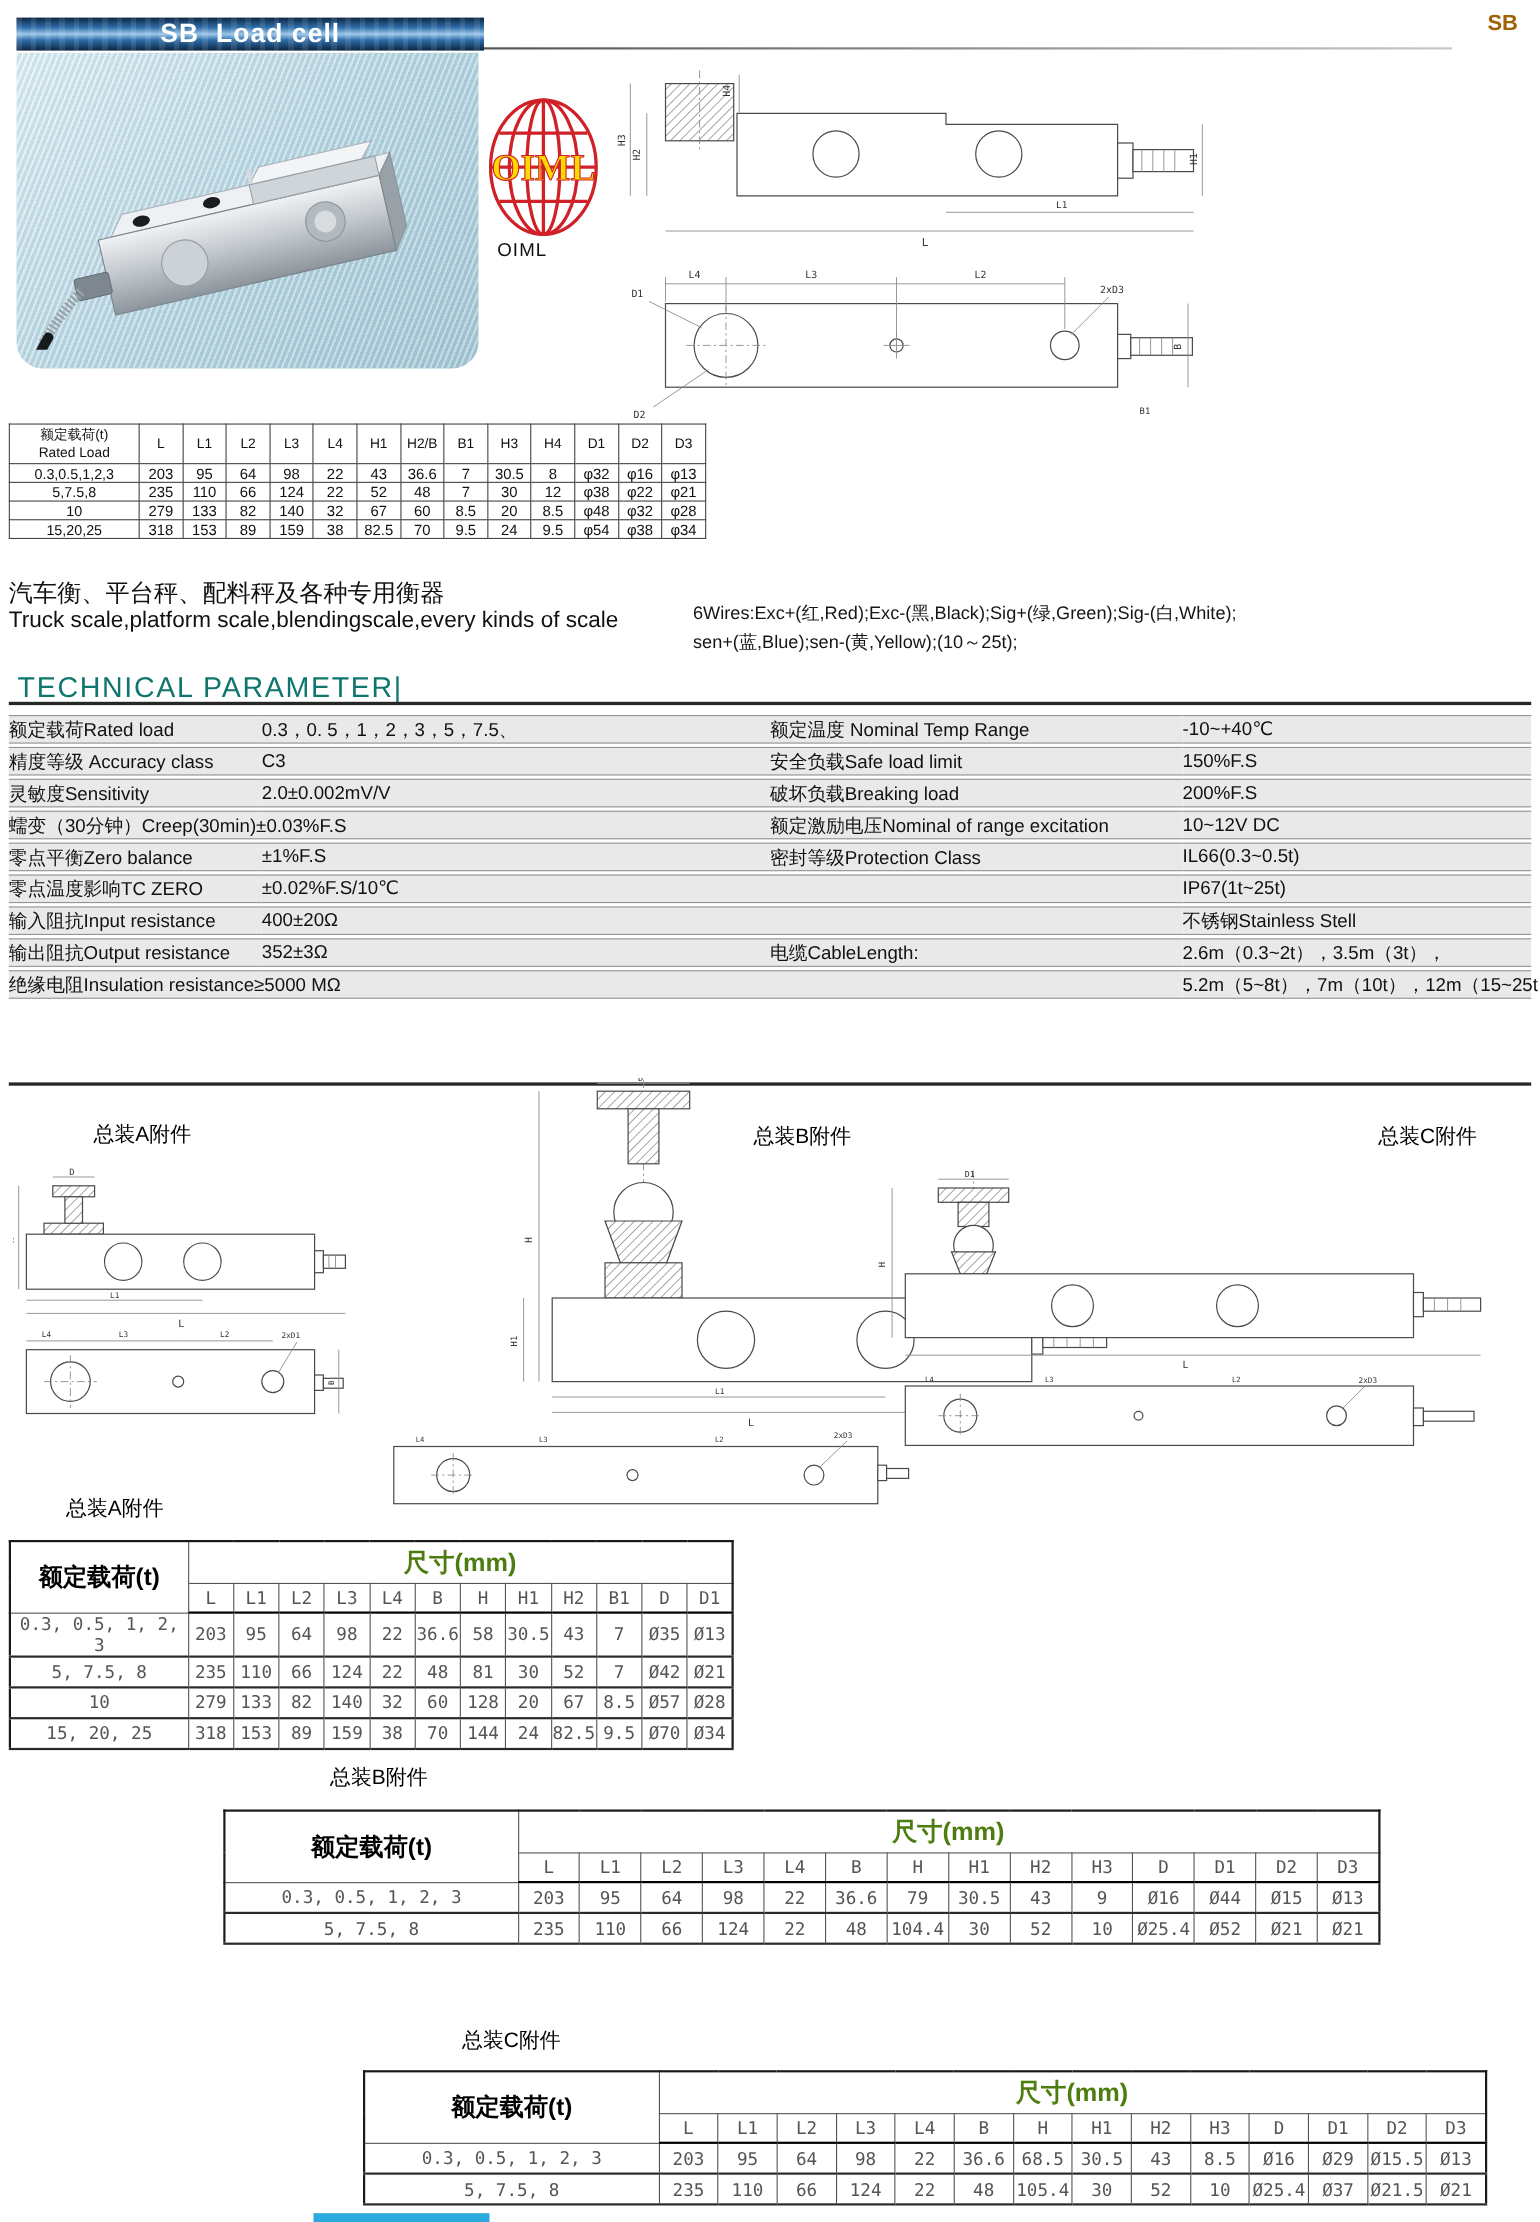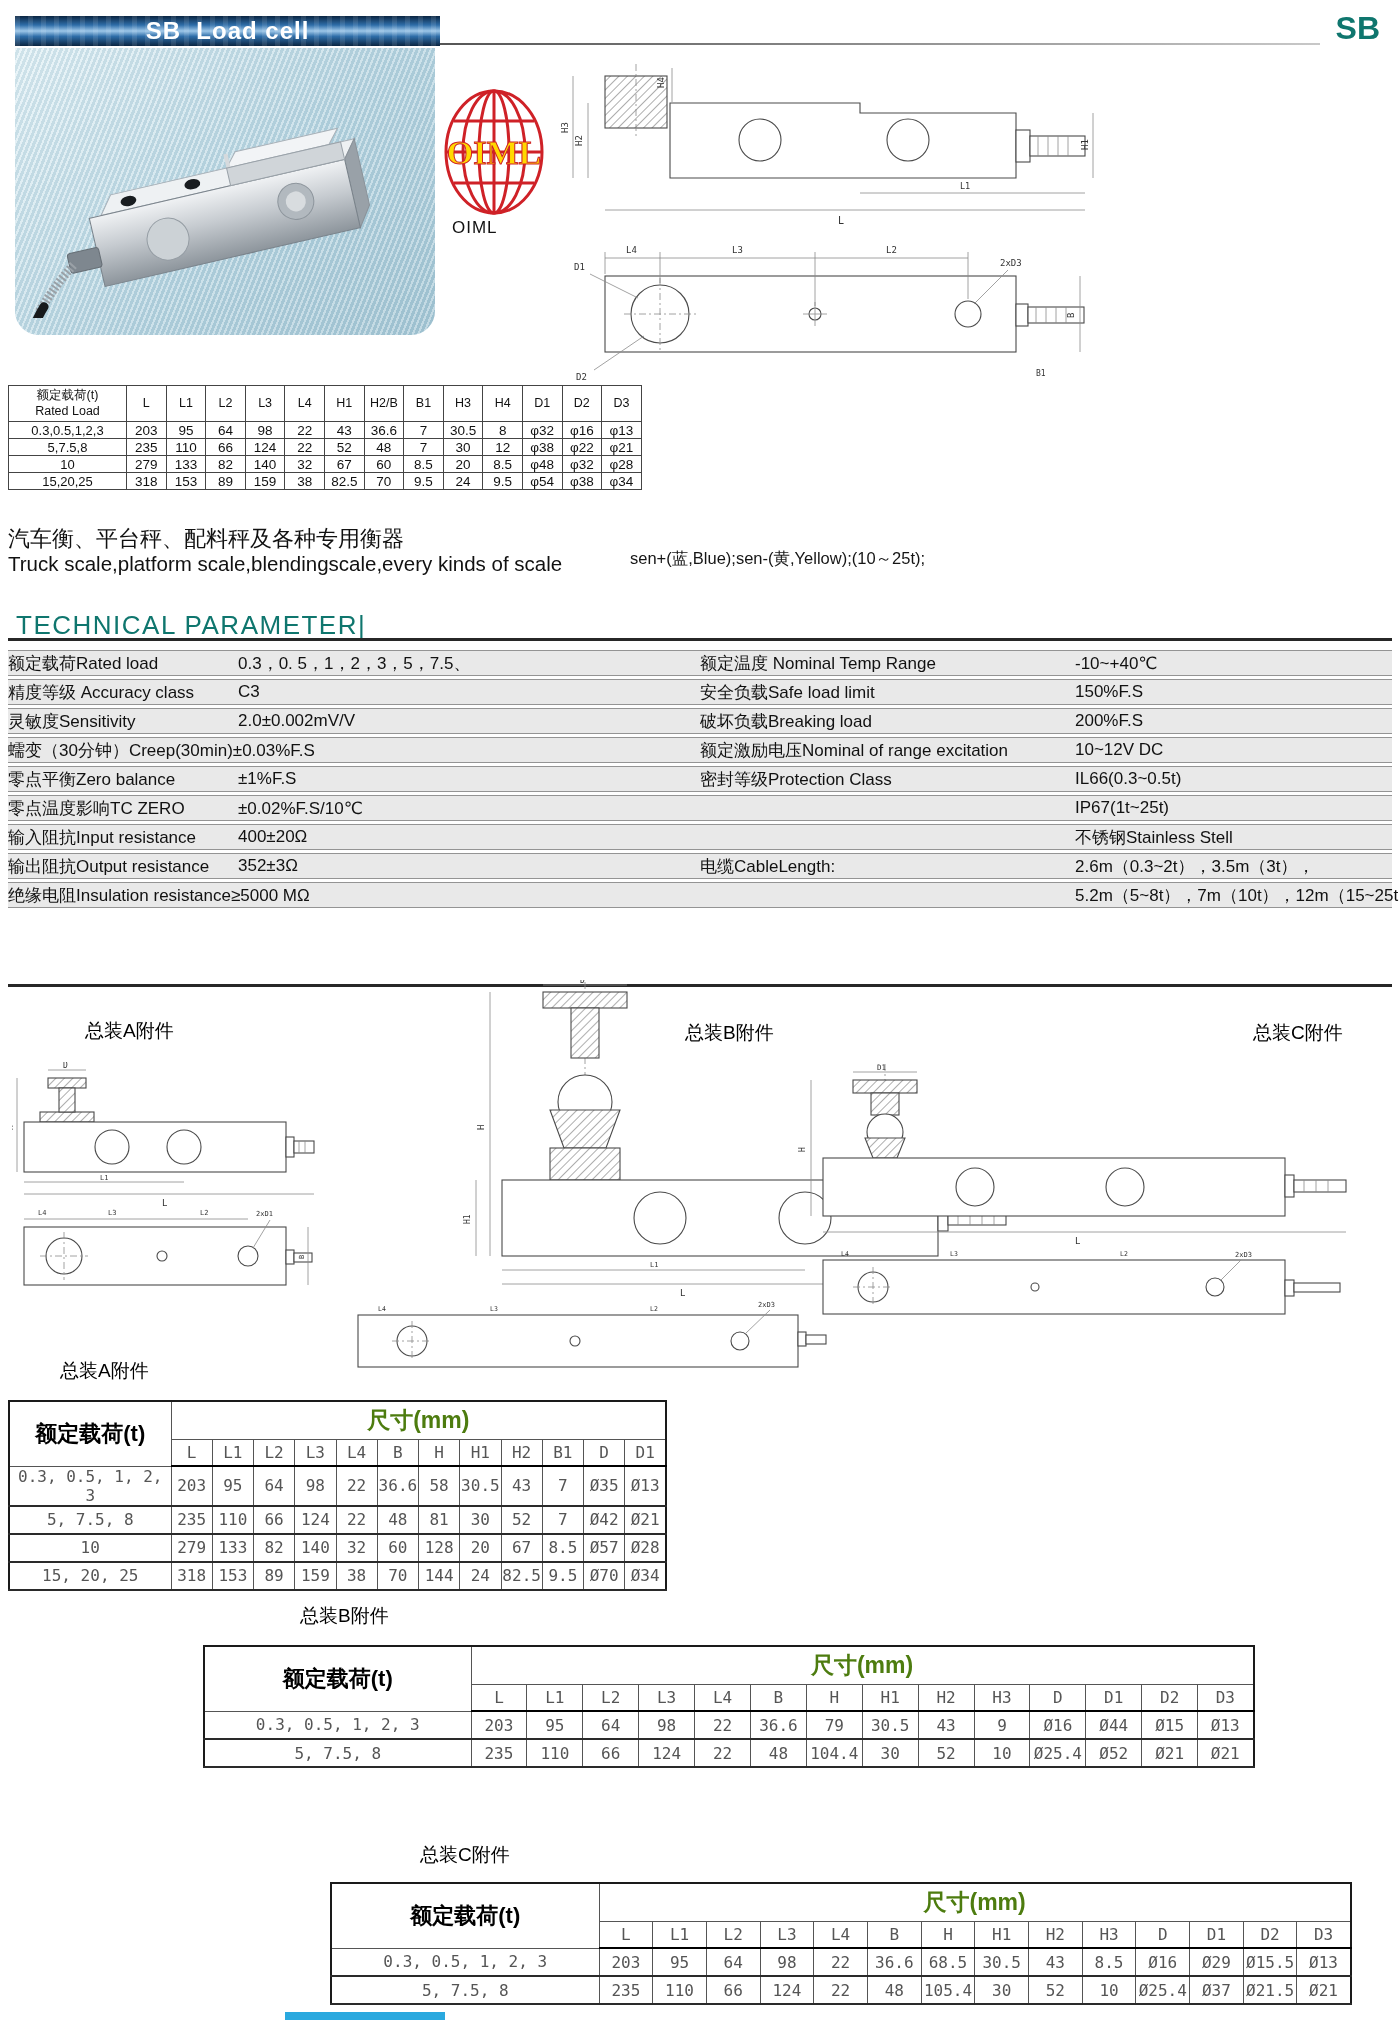--- a/index.html
+++ b/index.html
@@ -8,21 +8,21 @@
       font-family:"Liberation Sans","DejaVu Sans",sans-serif;color:#111}
 .abs{position:absolute}
 
 
 .banner{left:15px;top:16px;width:425px;height:30px;
   background:linear-gradient(180deg,#0a2542 0%,#2e6da8 30%,#9cc6e8 50%,#2e6da8 68%,#0a2542 100%);
   display:flex;align-items:center;justify-content:center}
 .banner::after{content:"";position:absolute;inset:0;
   background:repeating-linear-gradient(90deg,rgba(255,255,255,.10) 0 5px,transparent 5px 13px)}
 .banner .t{position:relative;color:#fff;font-size:24px;font-weight:bold;letter-spacing:1px;white-space:pre}
-.corner{right:20px;top:10px;color:#0f766e;font-size:32px;font-weight:bold}
+.corner{right:20px;top:10px;color:#a16207;font-size:20px;font-weight:bold}
 .hline{left:440px;top:43px;width:880px;height:2px;background:linear-gradient(90deg,#555,#c8c8c8)}
 
 
 .photo{left:15px;top:48px;width:420px;height:287px;border-radius:0 0 24px 24px;overflow:hidden;
   background:linear-gradient(135deg,#e2f1f6 0%,#b9d6e2 55%,#a7c8d6 100%)}
 .photo::before{content:"";position:absolute;inset:0;
   background:repeating-linear-gradient(112deg,rgba(255,255,255,.30) 0 2px,rgba(92,140,162,.14) 2px 5px)}
 .photo svg{position:absolute;left:0;top:70px}
 
 
@@ -291,20 +291,21 @@
           <td>φ38</td>
           <td>φ34</td>
         </tr>
       </tbody>
   </table>
 
   <div class="abs en">Truck scale,platform scale,blendingscale,every kinds of scale</div>
   <div class="abs cn">汽车衡、平台秤、配料秤及各种专用衡器</div>
   <div class="abs tech">TECHNICAL PARAMETER|</div>
   <div class="abs wires">
+    <div>6Wires:Exc+(红,Red);Exc-(黑,Black);Sig+(绿,Green);Sig-(白,White);</div>
     <div>sen+(蓝,Blue);sen-(黄,Yellow);(10～25t);</div>
   </div>
   <div class="abs rule" style="left:8px;top:638px;width:1384px"></div>
 
   <table class="abs ptbl">
     <colgroup>
         <col style="width:230px">
         <col style="width:462px">
         <col style="width:375px">
         <col style="width:317px">

